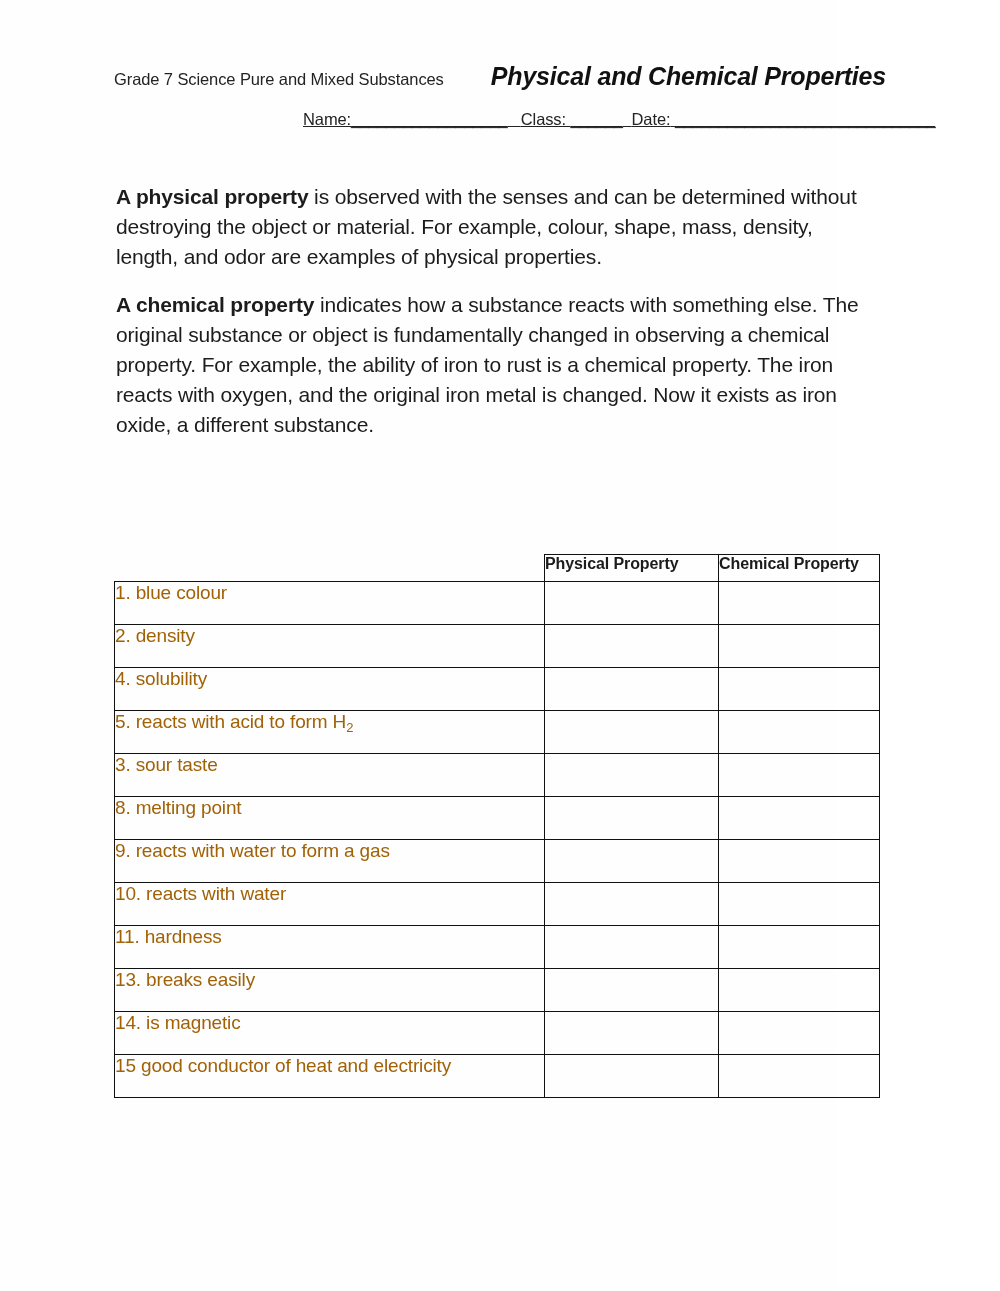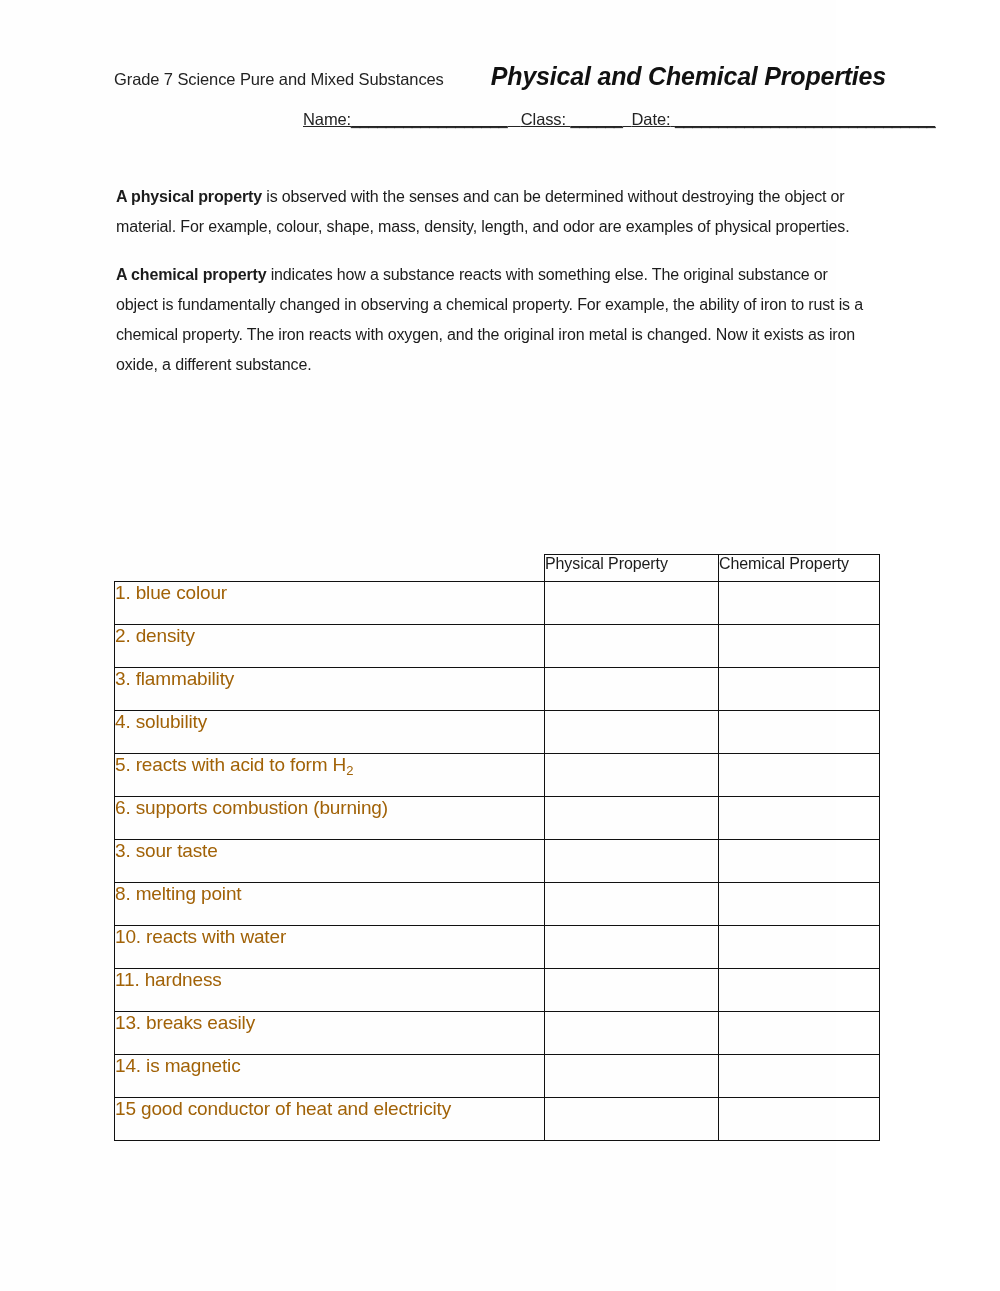--- a/index.html
+++ b/index.html
@@ -65,21 +65,21 @@
   .idline .fill { letter-spacing: -0.5px; }
 
   
   .body-block {
     position: absolute;
     left: 116px;
     top: 182px;
     width: 752px;
   }
   .para {
-    font-size: 16px;
+    font-size: 21px;
     line-height: 30px;
     color: #1c1c1c;
     margin: 0 0 18px 0;
     text-align: left;
     letter-spacing: -0.15px;
   }
   .para b { font-weight: bold; }
 
   .instruction {
     position: absolute;
@@ -115,21 +115,21 @@
 
   
   .hdr-blank {
     border: none !important;
     border-bottom: 1.6px solid #111 !important;
     height: 26px;
   }
   .hdr-cell {
     height: 26px;
     font-size: 16px;
-    font-weight: 400;
+    font-weight: 700;
     color: #1c1c1c;
     text-align: left;
     padding: 2px 0 2px 10px;
     letter-spacing: -0.1px;
     white-space: nowrap;
   }
 
   .item-cell {
     height: 42px;
     font-size: 19px;
@@ -192,46 +192,41 @@
           <td class="item-cell">1. blue colour</td>
           <td class="mark-cell"></td>
           <td class="mark-cell"></td>
         </tr>
         <tr>
           <td class="item-cell">2. density</td>
           <td class="mark-cell"></td>
           <td class="mark-cell"></td>
         </tr>
         <tr>
-          <td class="item-cell">3. flammability</td>
-          <td class="mark-cell"></td>
-          <td class="mark-cell"></td>
-        </tr>
-        <tr>
           <td class="item-cell">4. solubility</td>
           <td class="mark-cell"></td>
           <td class="mark-cell"></td>
         </tr>
         <tr>
           <td class="item-cell">5. reacts with acid to form H<sub>2</sub></td>
           <td class="mark-cell"></td>
           <td class="mark-cell"></td>
         </tr>
         <tr>
-          <td class="item-cell">6. supports combustion (burning)</td>
-          <td class="mark-cell"></td>
-          <td class="mark-cell"></td>
-        </tr>
-        <tr>
           <td class="item-cell">3. sour taste</td>
           <td class="mark-cell"></td>
           <td class="mark-cell"></td>
         </tr>
         <tr>
           <td class="item-cell">8. melting point</td>
+          <td class="mark-cell"></td>
+          <td class="mark-cell"></td>
+        </tr>
+        <tr>
+          <td class="item-cell">9. reacts with water to form a gas</td>
           <td class="mark-cell"></td>
           <td class="mark-cell"></td>
         </tr>
         <tr>
           <td class="item-cell">10. reacts with water</td>
           <td class="mark-cell"></td>
           <td class="mark-cell"></td>
         </tr>
         <tr>
           <td class="item-cell">11. hardness</td>

